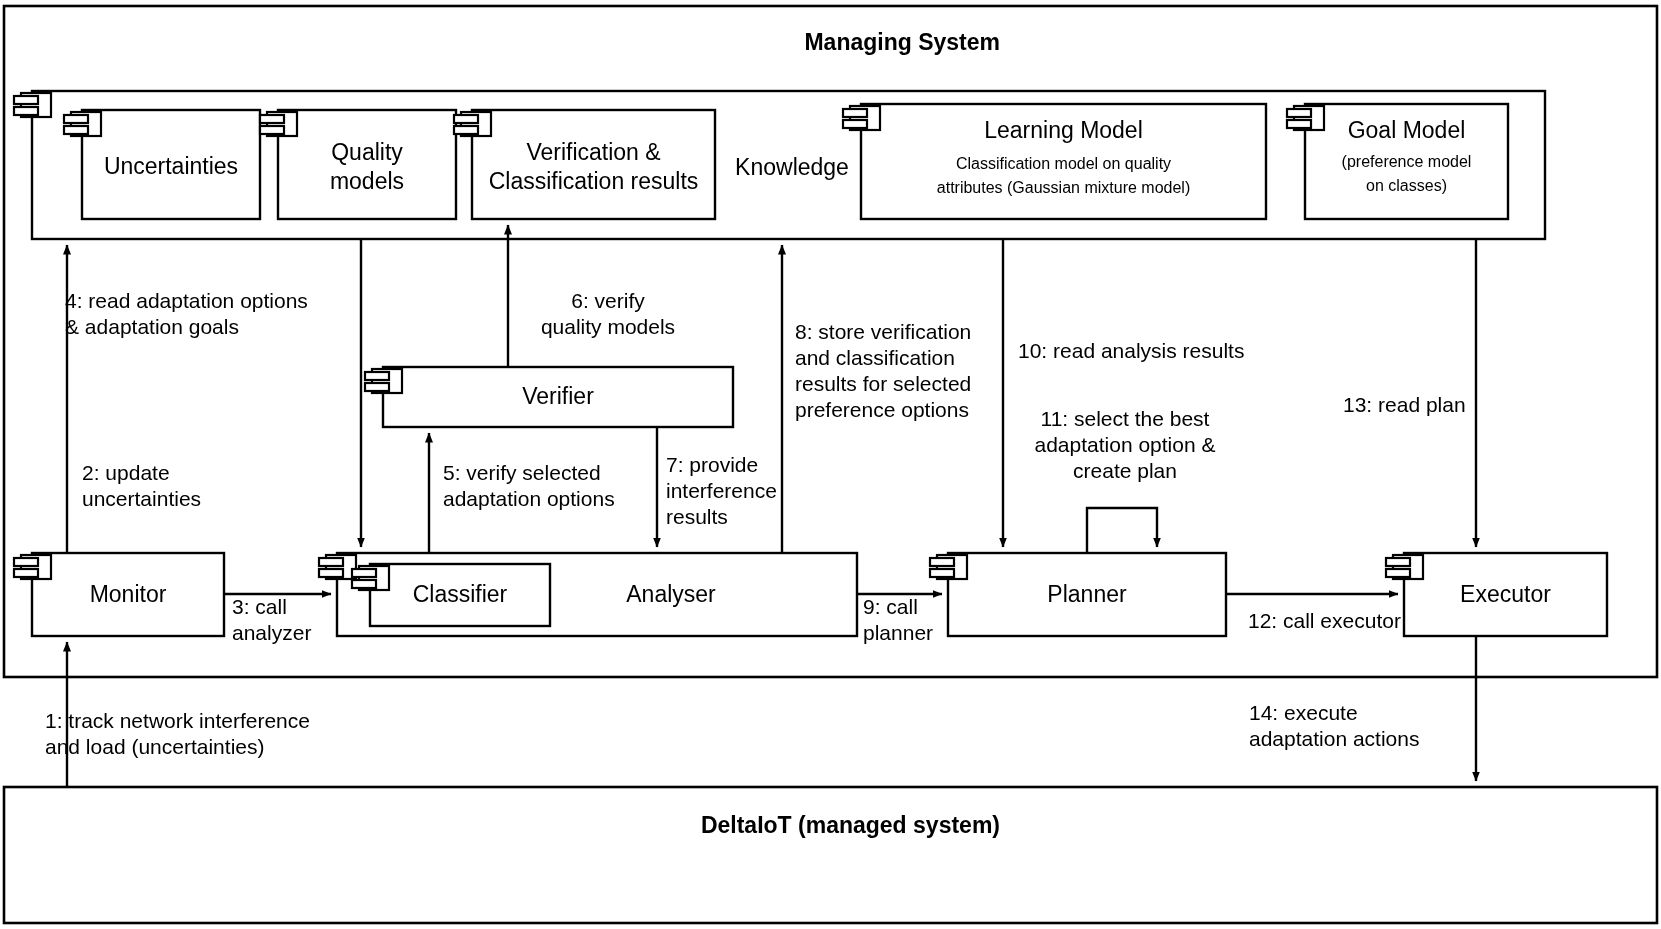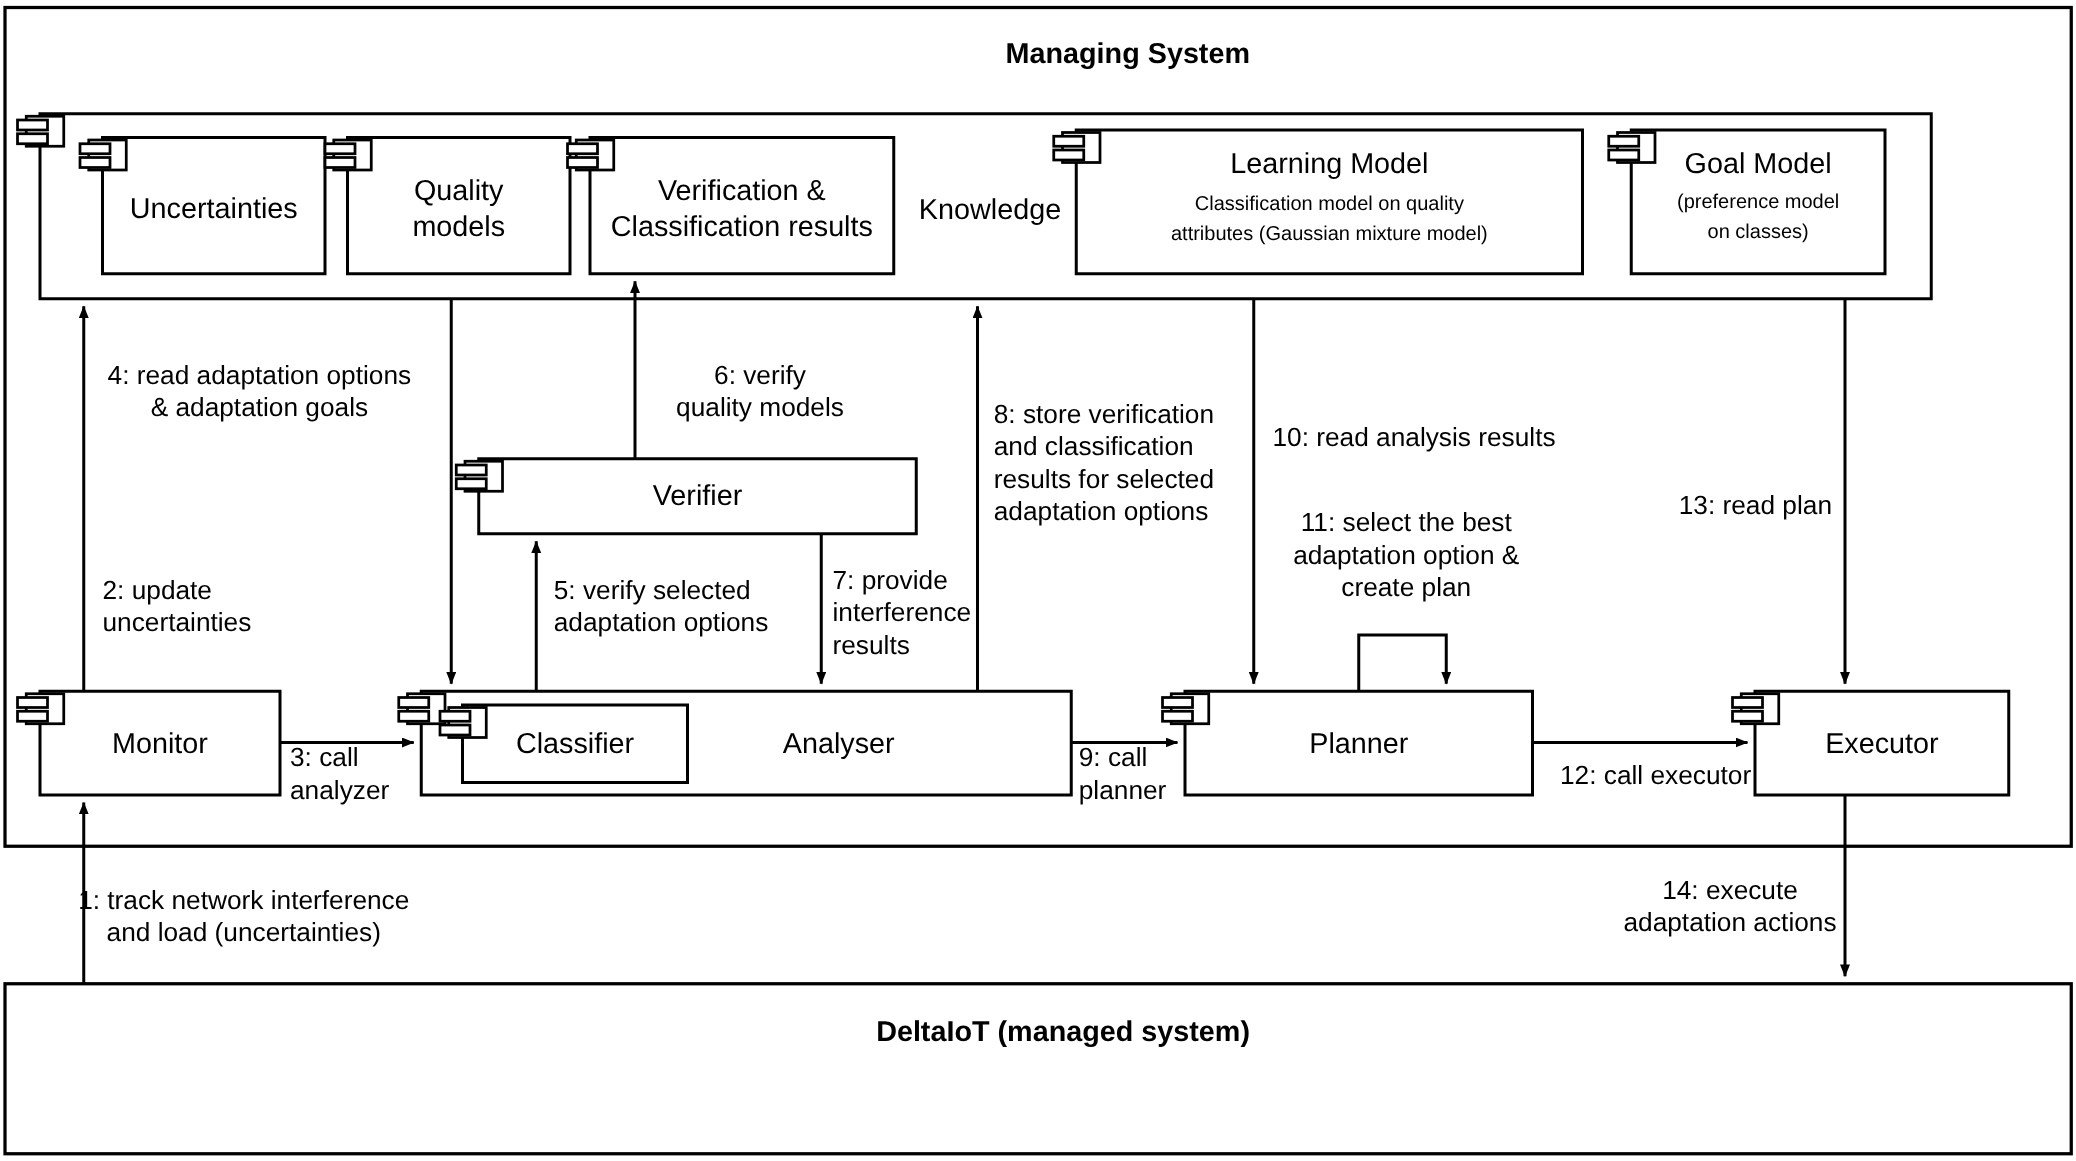--- a/index.html
+++ b/index.html
@@ -27,21 +27,21 @@
   }
   .lbl {
     position: absolute;
     font-size: 21px;
     line-height: 26px;
     color: #000;
     white-space: pre-line;
     letter-spacing: 0px;
   }
   .lbl.center { text-align: center; }
-  .lbl.right  { text-align: center; }
+  .lbl.right  { text-align: left; }
   .lbl.left   { text-align: left; }
   .boxlbl {
     position: absolute;
     font-size: 23px;
     line-height: 29px;
     text-align: center;
     white-space: pre-line;
   }
   .titlelbl {
     position: absolute;
@@ -255,21 +255,21 @@
   <div class="lbl center" style="left:518px; top:288px; width:180px;">6: verify
 quality models</div>
 
   <div class="lbl left" style="left:666px; top:452px; width:120px;">7: provide
 interference
 results</div>
 
   <div class="lbl left" style="left:795px; top:319px; width:190px;">8: store verification
 and classification
 results for selected
-adaptation options</div>
+preference options</div>
 
   <div class="lbl left" style="left:863px; top:594px; width:110px;">9: call
 planner</div>
 
   <div class="lbl left" style="left:1018px; top:338px; width:260px;">10: read analysis results</div>
 
   <div class="lbl center" style="left:1020px; top:406px; width:210px;">11: select the best
 adaptation option &amp;
 create plan</div>
 

